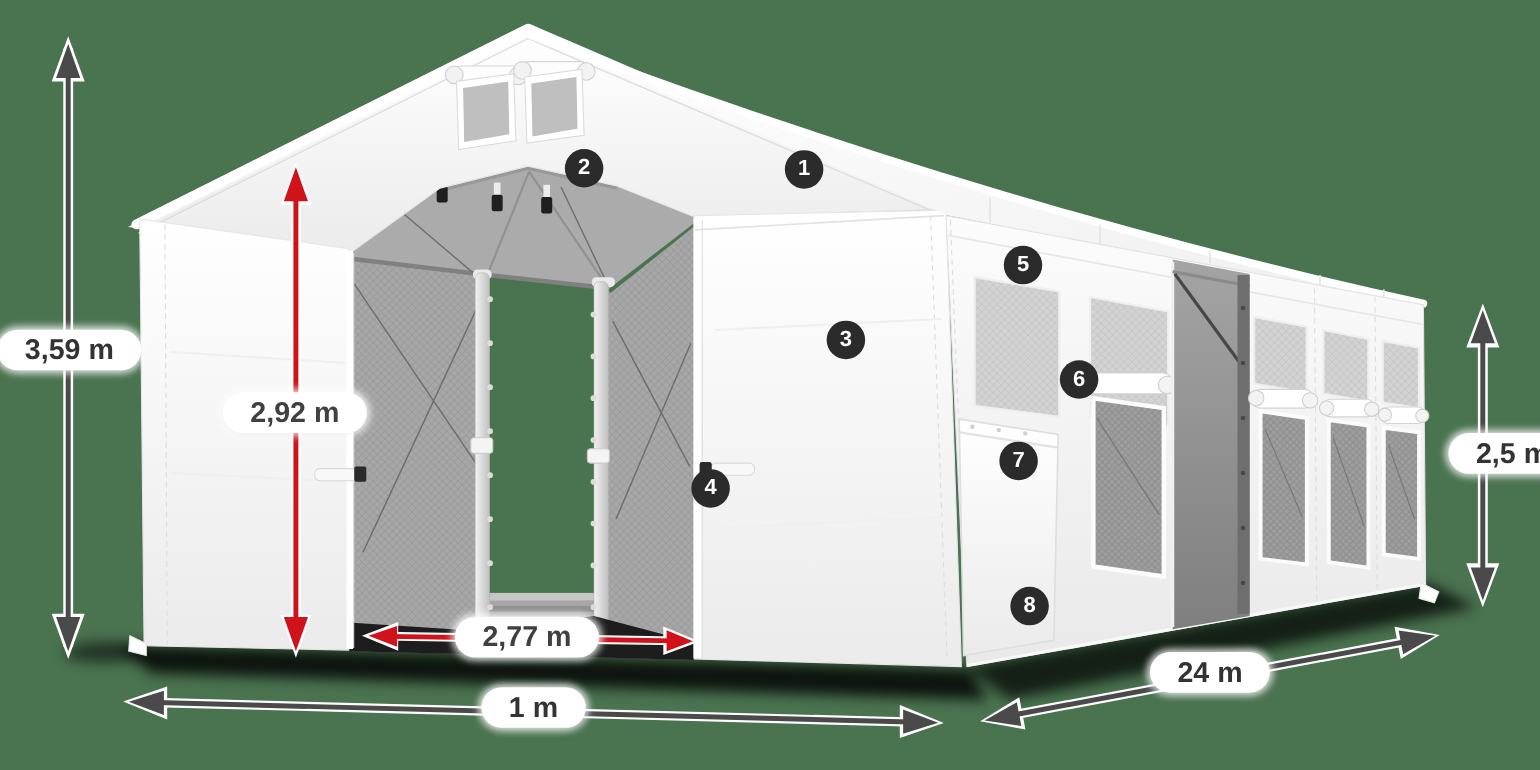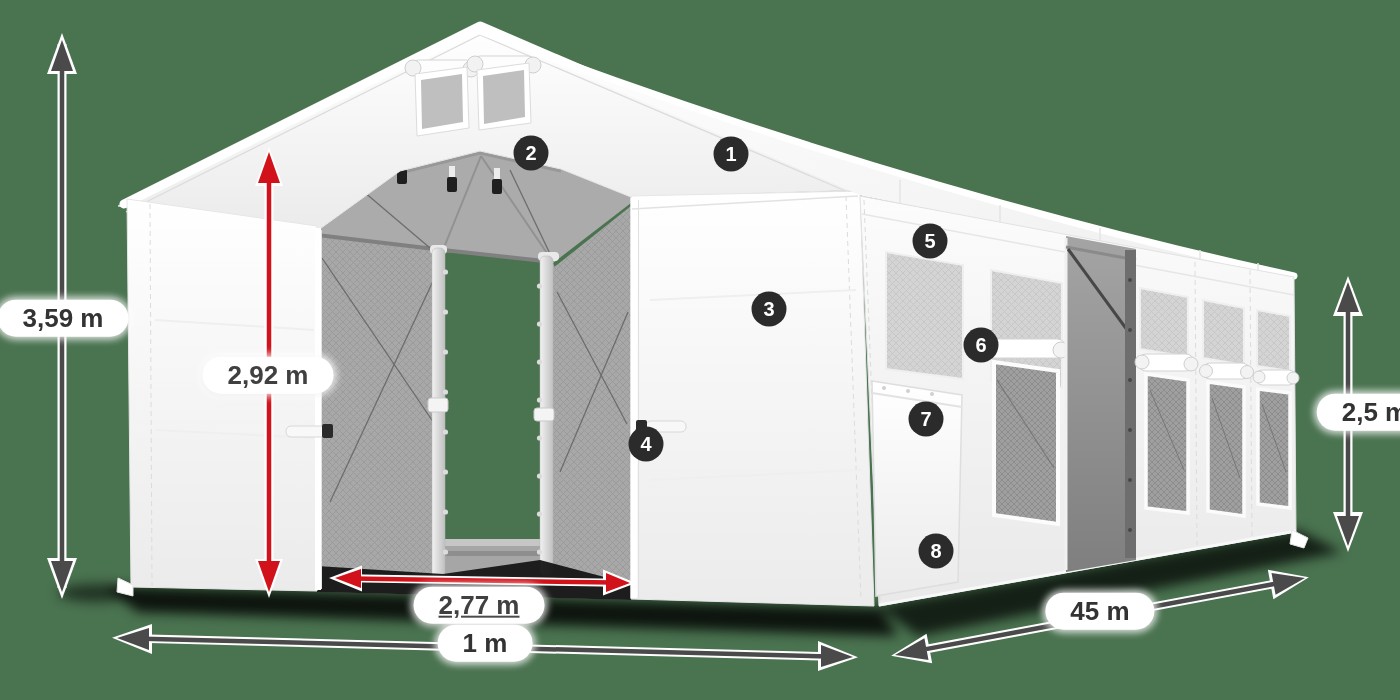--- a/index.html
+++ b/index.html
@@ -346,23 +346,23 @@
     <polygon points="1348,276 1333,316 1363,316" fill="#fff"></polygon>
         <polygon points="1348,552 1333,512 1363,512" fill="#fff"></polygon>
     <line x1="1348" y1="292" x2="1348" y2="536" stroke="#4a4a4a" stroke-width="4.5"></line>
     <polygon points="1348,282 1337,312 1359,312" fill="#4a4a4a"></polygon>
         <polygon points="1348,546 1337,516 1359,516" fill="#4a4a4a"></polygon>
   </g>
 </svg>
 
 <div class="pill" style="left:63px;top:318px;">3,59 m</div>
 <div class="pill red" style="left:268px;top:375px;">2,92 m</div>
-<div class="pill red" style="left:479px;top:605px;text-decoration:underline;">2,77 m</div>
+<div class="pill red" style="left:479px;top:579px;">2,77 m</div>
 <div class="pill" style="left:485px;top:643px;">1 m</div>
-<div class="pill" style="left:1100px;top:611px;">45 m</div>
+<div class="pill" style="left:1100px;top:611px;">24 m</div>
 <div class="pill" style="left:1375px;top:412px;">2,5 m</div>
 
 <div class="badge" style="left:731px;top:154px;">1</div>
 <div class="badge" style="left:531px;top:153px;">2</div>
 <div class="badge" style="left:769px;top:309px;">3</div>
 <div class="badge" style="left:646px;top:444px;">4</div>
 <div class="badge" style="left:930px;top:241px;">5</div>
 <div class="badge" style="left:981px;top:345px;">6</div>
 <div class="badge" style="left:926px;top:419px;">7</div>
 <div class="badge" style="left:936px;top:551px;">8</div>

